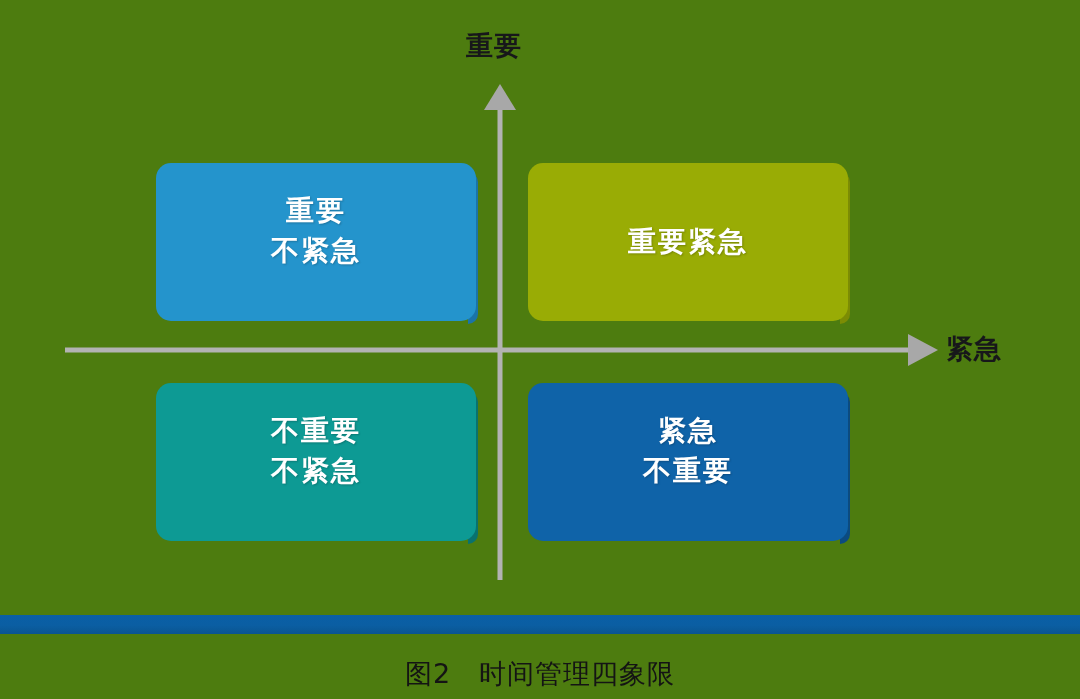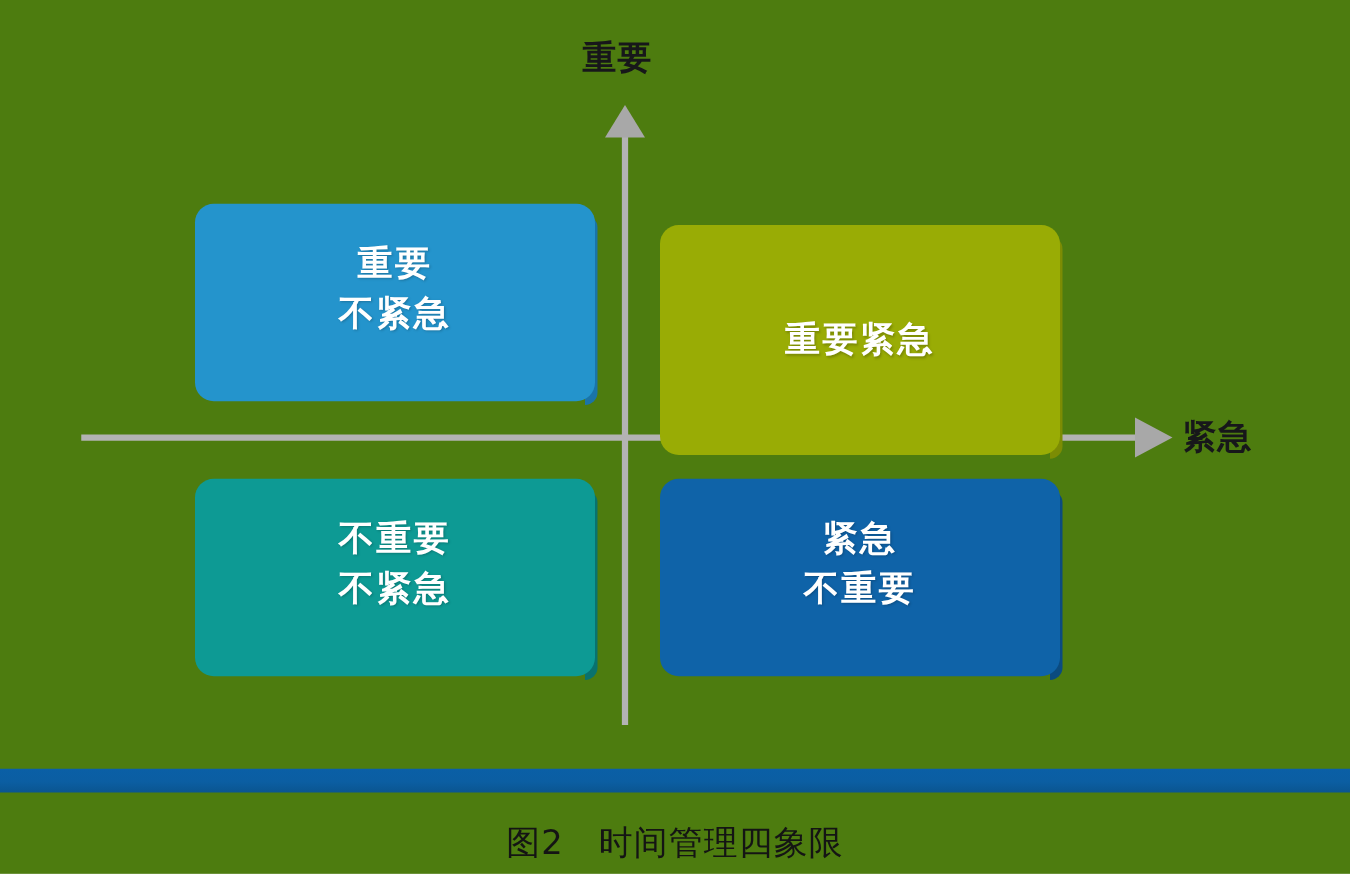--- a/index.html
+++ b/index.html
@@ -96,23 +96,23 @@
 
   
   #quadrant-important-not-urgent {
     left: 156px;
     top: 163px;
     width: 320px;
     height: 158px;
   }
   #quadrant-important-urgent {
     left: 528px;
-    top: 180px;
-    width: 320px;
-    height: 184px;
+    top: 163px;
+    width: 320px;
+    height: 158px;
   }
   #quadrant-not-important-not-urgent {
     left: 156px;
     top: 383px;
     width: 320px;
     height: 158px;
   }
   #quadrant-urgent-not-important {
     left: 528px;
     top: 383px;

